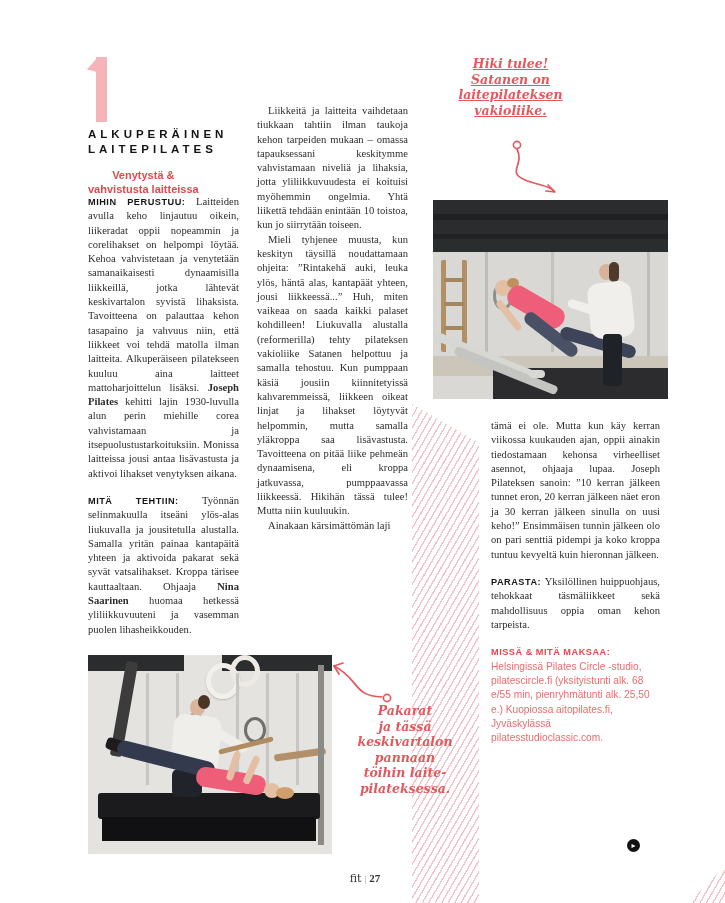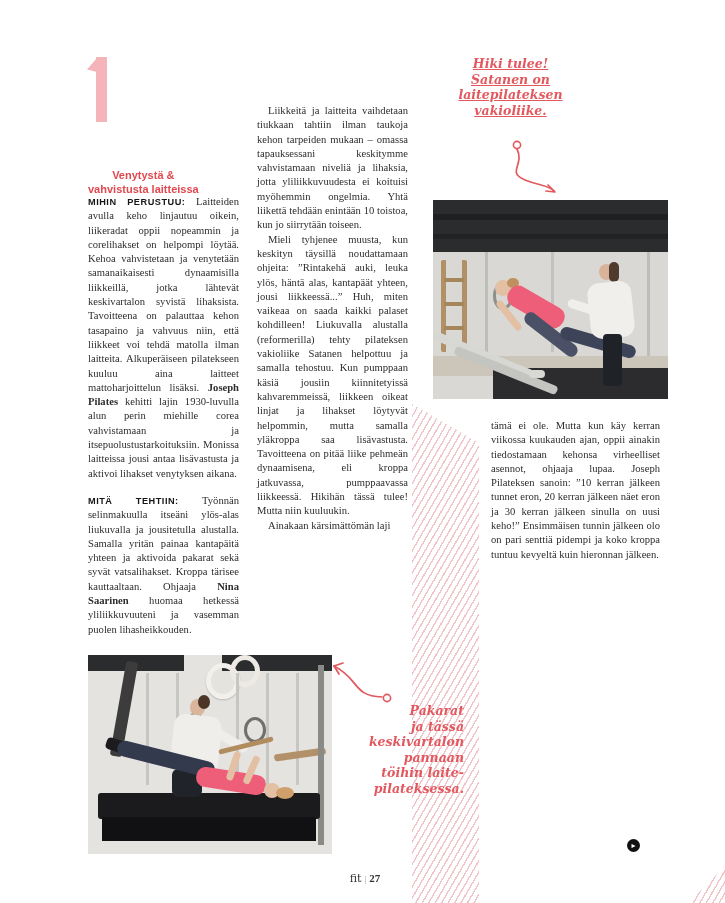--- a/index.html
+++ b/index.html
@@ -60,54 +60,60 @@
 </head>
 <body>
 
 <div class="page">
 
   <div>
     <div class="numeral-bar"></div>
     <div class="numeral-flag"></div>
   </div>
 
+  <div class="kicker">
+    <div>ALKUPERÄINEN</div>
+    <div>LAITEPILATES</div>
+  </div>
   <div class="subhead">
     <div>Venytystä &amp;</div>
     <div>vahvistusta laitteissa</div>
   </div>
 
   <div class="col" style="left:88px;top:195px;width:151px;">
       <p><span class="lead">MIHIN PERUSTUU: </span><span>Laitteiden avulla keho linjautuu oikein, liikeradat oppii nopeammin ja corelihakset on helpompi löytää. Kehoa vahvistetaan ja venytetään samanaikaisesti dynaamisilla liikkeillä, jotka lähtevät keskivartalon syvistä lihaksista. Tavoitteena on palauttaa kehon tasapaino ja vahvuus niin, että liikkeet voi tehdä matolla ilman laitteita. Alkuperäiseen pilatekseen kuuluu aina laitteet mattoharjoittelun lisäksi. </span><span class="bold">Joseph Pilates </span><span>kehitti lajin 1930-luvulla alun perin miehille corea vahvistamaan ja itsepuolustustarkoituksiin. Monissa laitteissa jousi antaa lisävastusta ja aktivoi lihakset venytyksen aikana.</span></p>
       <p class="gap"><span class="lead">MITÄ TEHTIIN: </span><span>Työnnän selinmakuulla itseäni ylös-alas liukuvalla ja jousitetulla alustalla. Samalla yritän painaa kantapäitä yhteen ja aktivoida pakarat sekä syvät vatsalihakset. Kroppa tärisee kauttaaltaan. Ohjaaja </span><span class="bold">Nina Saarinen </span><span>huomaa hetkessä yliliikkuvuuteni ja vasemman puolen lihasheikkouden.</span></p>
     </div>
   <div class="col" style="left:257px;top:104px;width:151px;">
       <p class="indent"><span>Liikkeitä ja laitteita vaihdetaan tiukkaan tahtiin ilman taukoja kehon tarpeiden mukaan – omassa tapauksessani keskitymme vahvistamaan niveliä ja lihaksia, jotta yliliikkuvuudesta ei koituisi myöhemmin ongelmia. Yhtä liikettä tehdään enintään 10 toistoa, kun jo siirrytään toiseen.</span></p>
       <p class="indent"><span>Mieli tyhjenee muusta, kun keskityn täysillä noudattamaan ohjeita: ”Rintakehä auki, leuka ylös, häntä alas, kantapäät yhteen, jousi liikkeessä...” Huh, miten vaikeaa on saada kaikki palaset kohdilleen! Liukuvalla alustalla (reformerilla) tehty pilateksen vakioliike Satanen helpottuu ja samalla tehostuu. Kun pumppaan käsiä jousiin kiinnitetyissä kahvaremmeissä, liikkeen oikeat linjat ja lihakset löytyvät helpommin, mutta samalla yläkroppa saa lisävastusta. Tavoitteena on pitää liike pehmeän dynaamisena, eli kroppa jatkuvassa, pumppaavassa liikkeessä. Hikihän tässä tulee! Mutta niin kuuluukin.</span></p>
       <p class="indent"><span>Ainakaan kärsimättömän laji</span></p>
     </div>
   <div class="col" style="left:491px;top:419px;width:169px;z-index:4;">
       <p><span>tämä ei ole. Mutta kun käy kerran viikossa kuukauden ajan, oppii ainakin tiedostamaan kehonsa virheelliset asennot, ohjaaja lupaa. Joseph Pilateksen sanoin: ”10 kerran jälkeen tunnet eron, 20 kerran jälkeen näet eron ja 30 kerran jälkeen sinulla on uusi keho!” Ensimmäisen tunnin jälkeen olo on pari senttiä pidempi ja koko kroppa tuntuu kevyeltä kuin hieronnan jälkeen.</span></p>
+      <p class="gap"><span class="lead">PARASTA: </span><span>Yksilöllinen huippuohjaus, tehokkaat täsmäliikkeet sekä mahdollisuus oppia oman kehon tarpeista.</span></p>
+      <p class="gap missa"><span class="lead">MISSÄ &amp; MITÄ MAKSAA: </span><span>Helsingissä Pilates Circle -studio, pilatescircle.fi (yksityistunti alk. 68 e/55 min, pienryhmätunti alk. 25,50 e.) Kuopiossa aitopilates.fi, Jyväskylässä pilatesstudioclassic.com.</span></p>
     </div>
 
   <div class="stripe-band stripes"></div>
   <div class="stripe-corner stripes"></div>
 
   <div class="annotation" style="left:443px;top:56px;width:135px;text-decoration:underline;">
       <div>Hiki tulee!</div>
       <div>Satanen on</div>
       <div>laitepilateksen</div>
       <div>vakioliike.</div>
     </div>
   <svg class="arrow-svg" style="left:503px;top:138px;" width="66" height="60" viewBox="0 0 66 60">
     <circle cx="14" cy="7" r="3.6" fill="#fff" stroke="#e2585e" stroke-width="1.6"></circle>
     <path d="M14 11 C 22 27, 3 34, 22 42 C 37 48, 45 47, 51 53" fill="none" stroke="#e2585e" stroke-width="1.7" stroke-linecap="round"></path>
     <path d="M45 47 L52 54 L43 53" fill="none" stroke="#e2585e" stroke-width="1.7" stroke-linecap="round" stroke-linejoin="round"></path>
   </svg>
 
-  <div class="annotation" style="left:346px;top:703px;width:118px;text-align:right;">
+  <div class="annotation" style="left:346px;top:703px;width:118px;">
       <div>Pakarat</div>
       <div>ja tässä</div>
       <div>keskivartalon</div>
       <div>pannaan</div>
       <div>töihin laite-</div>
       <div>pilateksessa.</div>
     </div>
   <svg class="arrow-svg" style="left:326px;top:655px;" width="74" height="52" viewBox="0 0 74 52">
     <path d="M8 11 L17 8 M8 11 L13 19" fill="none" stroke="#e2585e" stroke-width="1.7" stroke-linecap="round"></path>
     <path d="M8 11 C 34 24, 26 41, 56 42" fill="none" stroke="#e2585e" stroke-width="1.7" stroke-linecap="round"></path>

